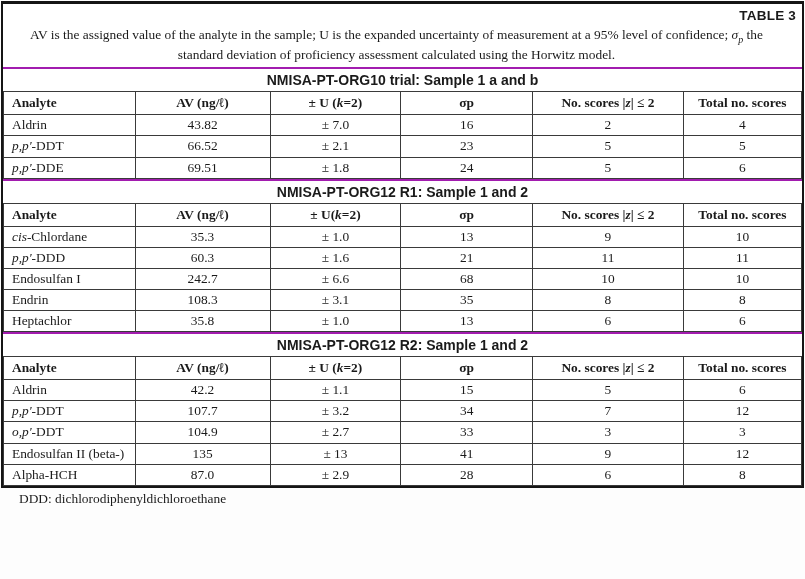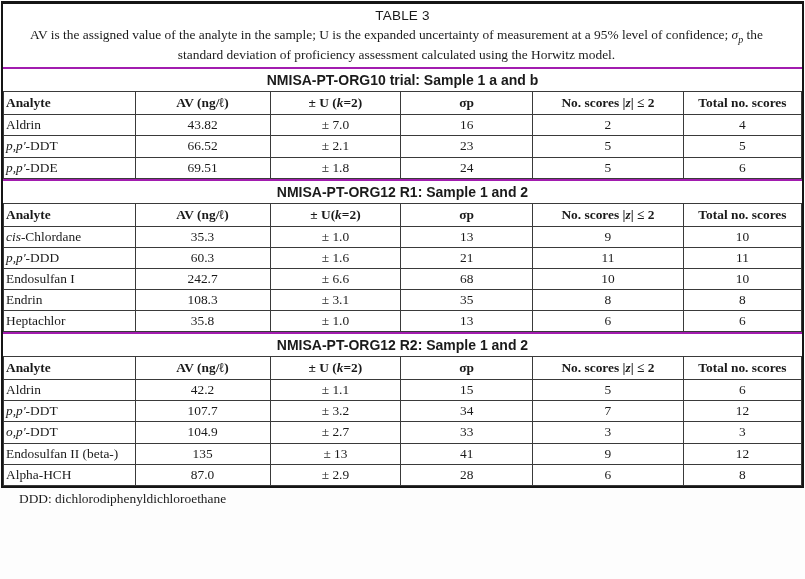--- a/index.html
+++ b/index.html
@@ -7,42 +7,42 @@
     width:805px;height:579px;background:#fdfdfd;box-sizing:border-box;
     font-family:"Liberation Serif", serif;color:#1a1a1a;overflow:hidden;
   }
   .tablebox{
     margin:1px 1px 0 1px;border:2px solid #151515;border-top-width:3px;
     background:#fff;
   }
   
   .titleblock{padding:3px 6px 4px 6px;text-align:center;}
   .t-line1,.t-line2{
-    font-family:"Liberation Sans", sans-serif;font-weight:normal;
-    font-size:13.5px;line-height:1.3;letter-spacing:.2px;
+    font-family:"Liberation Sans", sans-serif;font-weight:bold;
+    font-size:13.5px;line-height:1.3;letter-spacing:.2px;text-align:right;
   }
   .t-line2{font-size:14px;}
   .t-desc{
     margin:1px 12px 0 0;font-size:13.4px;line-height:1.28;text-align:center;
   }
   
   .sec-bar{
     border-top:2px solid #a21caf;
     text-align:center;font-family:"Liberation Sans", sans-serif;
     font-weight:bold;font-size:14px;line-height:1.15;padding:3px 2px;
   }
   
   table{border-collapse:collapse;width:100%;table-layout:fixed;}
   td,th{
     border:1px solid #3a3a3a;font-size:13.4px;line-height:1.2;
     padding:2px 6px;text-align:center;vertical-align:middle;
     overflow:hidden;
   }
   th{font-weight:bold;padding:3px 6px;}
-  .al{text-align:left;padding-left:2px;}
+  .al{text-align:left;padding-left:8px;}
   col.c1{width:16.5%}col.c2{width:16.9%}col.c3{width:16.4%}
   col.c4{width:16.5%}col.c5{width:18.9%}col.c6{width:14.8%}
   
   .footnotes{padding:3px 0 0 19px;font-size:13.4px;line-height:1.18;}
   .footnotes div{margin:0 0 1px 0;}
   i{font-style:italic;}
   sub{font-size:10px;}
 </style>
 </head>
 <body>

